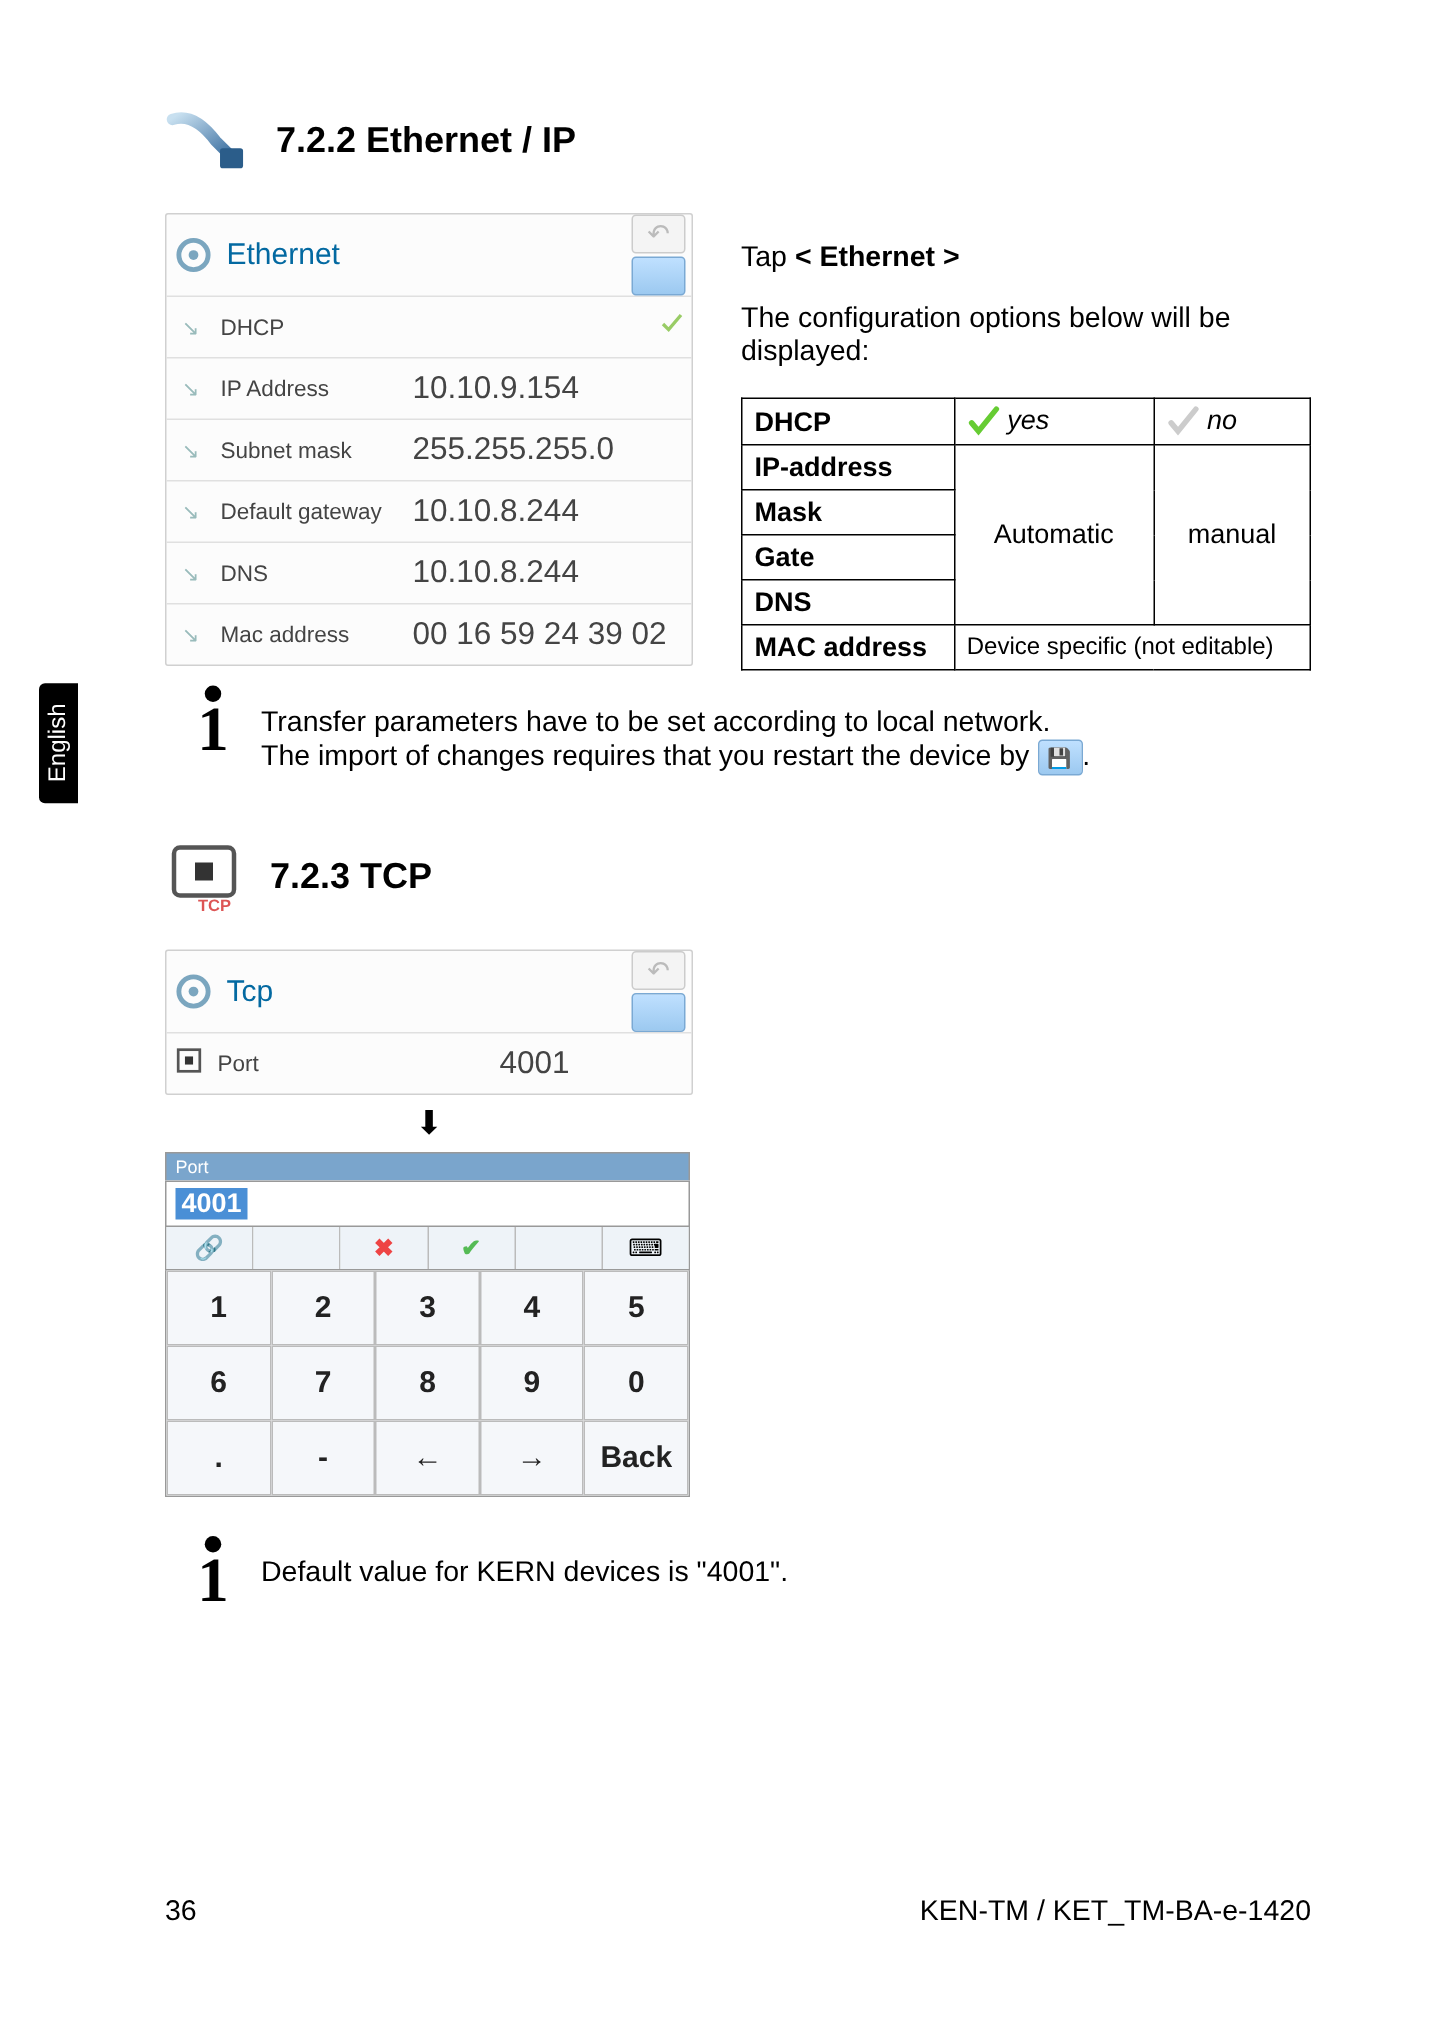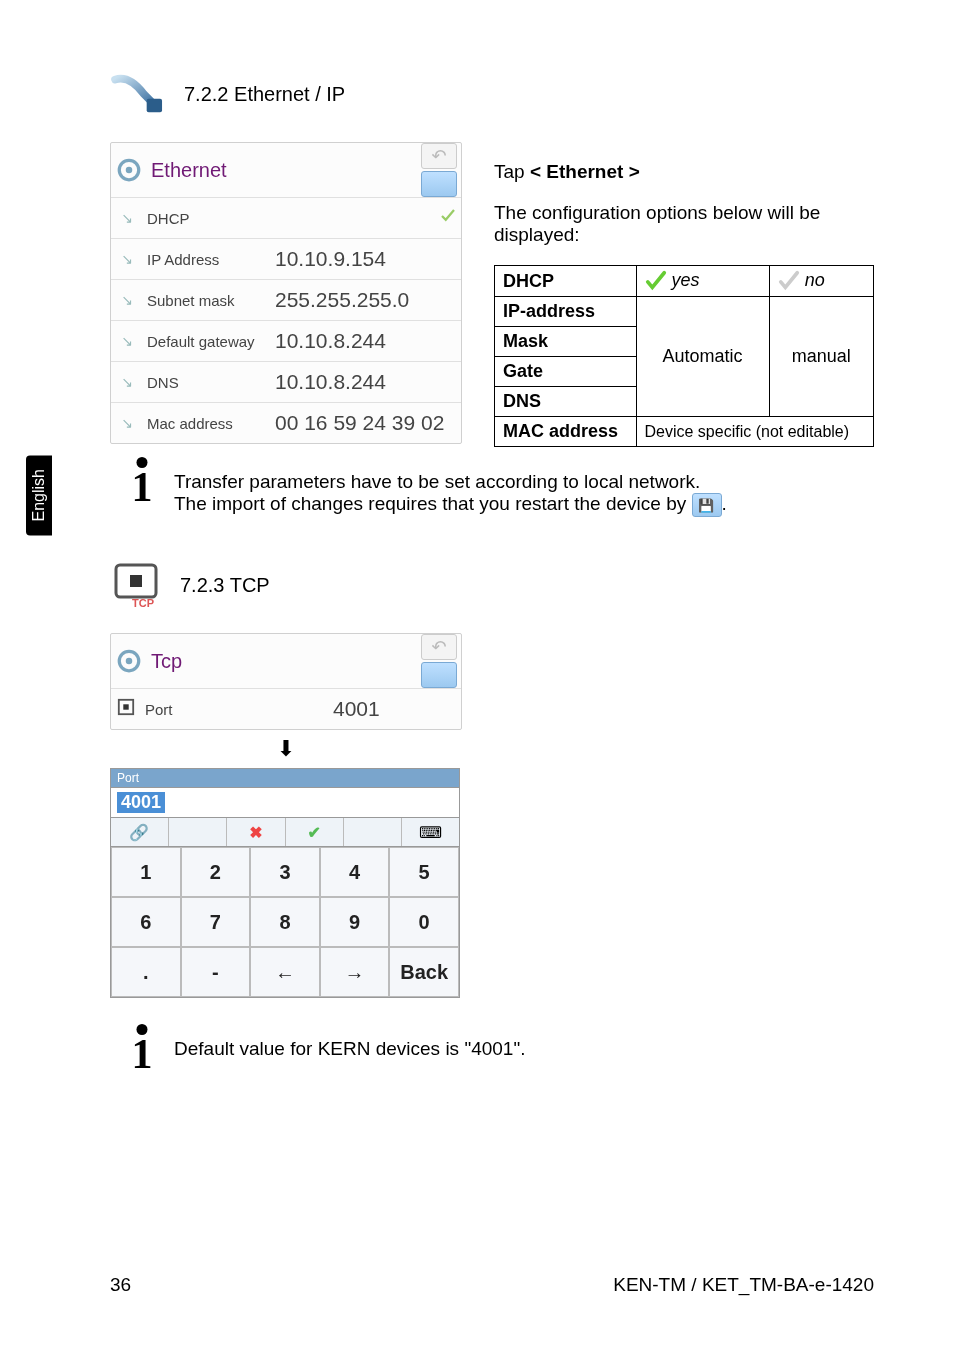--- a/index.html
+++ b/index.html
@@ -34,22 +34,22 @@
     display: flex;
     align-items: center;
     gap: 16px;
     margin-bottom: 24px;
   }
   .section-icon {
     width: 58px;
     height: 48px;
   }
   .heading-text {
-    font-weight: normal;
-    font-size: 20px;
+    font-weight: bold;
+    font-size: 24px;
   }
   .two-col {
     display: flex;
     gap: 32px;
     align-items: flex-start;
   }
   .left-col { flex: 0 0 350px; }
   .right-col { flex: 1; font-size: 19px; }
   .panel {
     border: 1px solid #d0d0d0;
@@ -84,21 +84,21 @@
     display:inline-flex; align-items:center; justify-content:center;
     color:#8aa; font-size:22px;
   }
   .plug-icon {
     width: 24px; height: 22px;
     display:inline-flex; align-items:center; justify-content:center;
     color:#9bb; font-size:14px;
   }
   .panel-label { font-size: 15px; color:#444; flex: 0 0 120px; }
   .panel-value { font-size: 21px; color:#444; }
-  .panel-title-text { font-size: 20px; color:#701a75; }
+  .panel-title-text { font-size: 20px; color:#0369a1; }
   .undo-mini { color:#bbb; font-size:18px; }
   .save-mini {
     background: linear-gradient(#bfe0ff,#9cc9f0);
     border: 1px solid #7aa9d4;
     width:34px; height:24px;
   }
   .opt-table {
     border-collapse: collapse;
     width: 100%;
     font-size: 18px;
@@ -210,21 +210,21 @@
     font-weight:bold;
     color:#222;
   }
   .down-arrow {
     text-align:center;
     font-size:22px;
     margin:6px 0;
   }
   .footer {
     position:absolute;
-    bottom:54px;
+    bottom:64px;
     left:110px;
     right:80px;
     display:flex;
     justify-content:space-between;
     font-size:19px;
   }
 </style>
 </head>
 <body>
 

